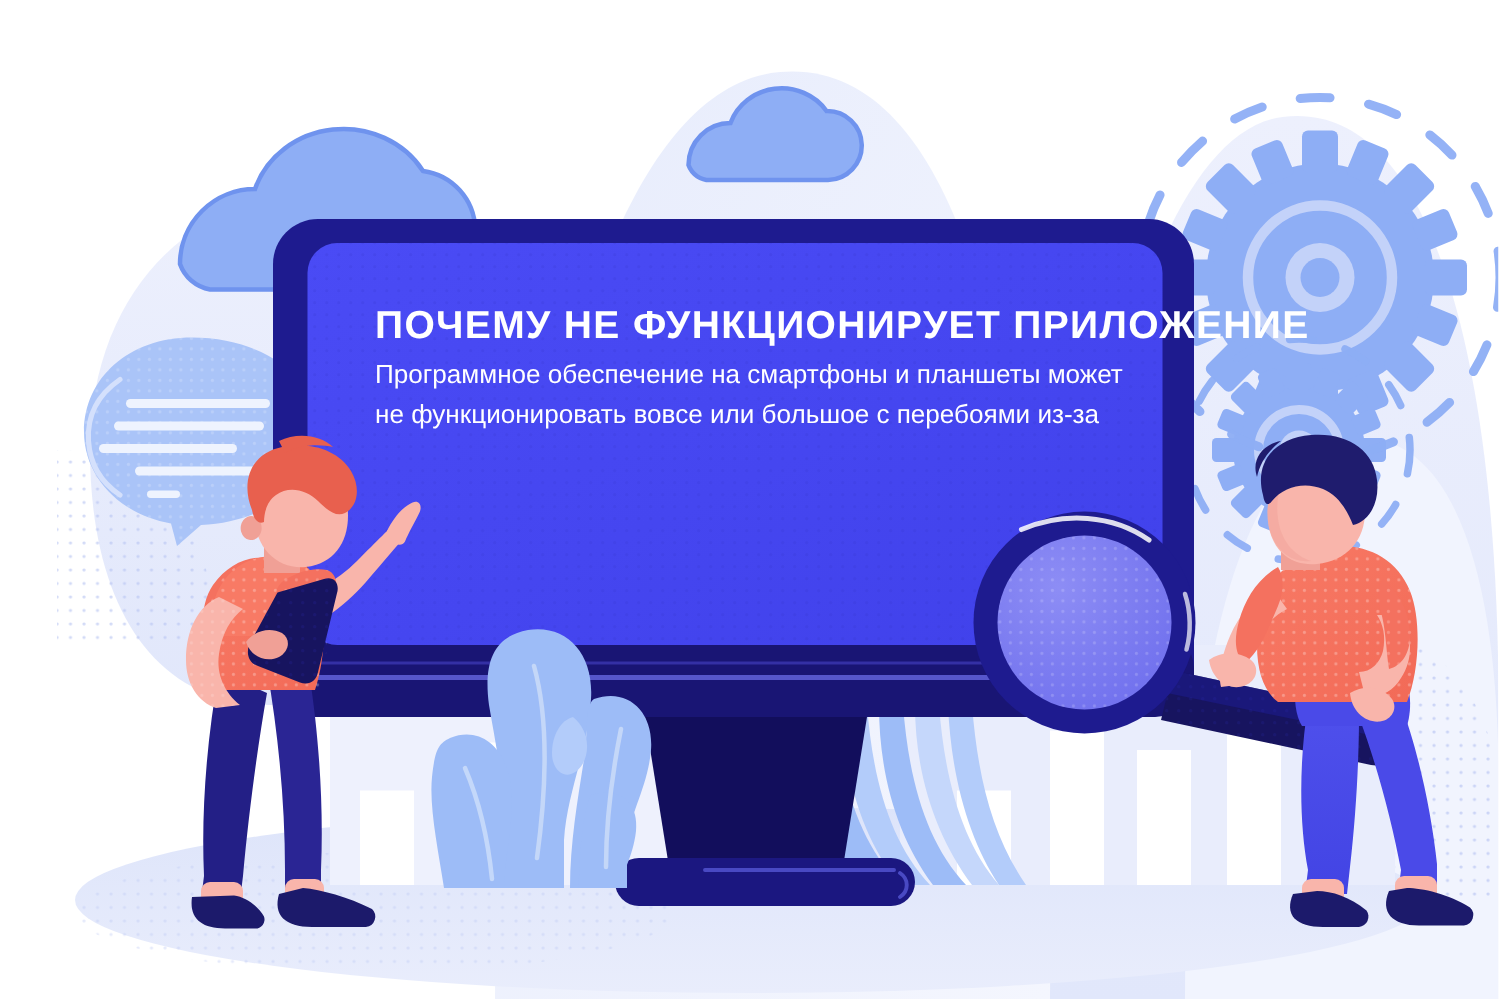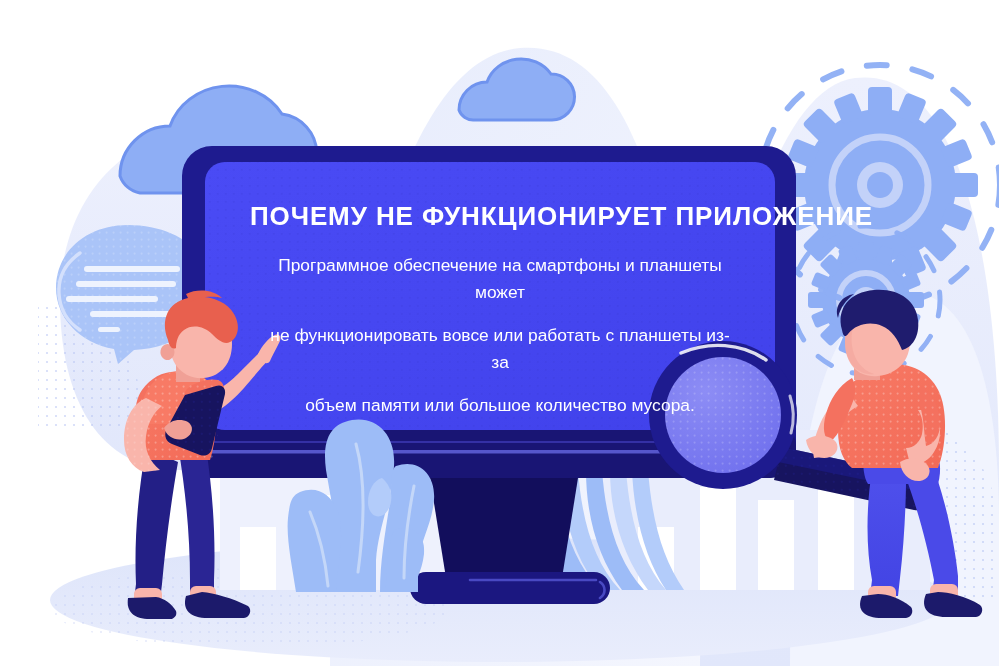--- a/index.html
+++ b/index.html
@@ -7,21 +7,20 @@
   body{
     font-family:"Liberation Sans", sans-serif;
     -webkit-font-smoothing:antialiased;
   }
   #stage{
     position:relative;
     width:999px;
     height:666px;
     overflow:hidden;
     background:#ffffff;
-    text-align:center;
   }
   #stage svg{display:block;}
   .txt-layer{
     position:absolute;
     left:0; top:0;
     width:999px; height:666px;
     pointer-events:none;
   }
   .headline{
     position:absolute;
@@ -40,21 +39,21 @@
     position:absolute;
     left:250px;
     top:236px;
     width:500px;
     font-family:"Liberation Sans", sans-serif;
     font-weight:normal;
     font-size:17.4px;
     line-height:27px;
     color:#ffffff;
   }
-  .body-copy p{margin:16px;}
+  .body-copy p{margin:0;}
 </style>
 </head>
 <body>
 
 <div id="stage">
 
 <svg width="999" height="666" viewBox="0 0 999 666" xmlns="http://www.w3.org/2000/svg">
 
   <defs>
     <linearGradient id="gScreen" x1="0" y1="0" x2="1" y2="1">
@@ -348,18 +347,17 @@
       <path fill="#f9b5ab" d="M900,462 C910,456 922,458 928,466 C932,472 928,480 920,481 C910,482 901,474 900,462 Z"></path>
     </g>
 
   </g>
 </svg>
 
 <div class="txt-layer">
   <div class="headline">ПОЧЕМУ НЕ ФУНКЦИОНИРУЕТ ПРИЛОЖЕНИЕ</div>
   <div class="body-copy">
     <p>Программное обеспечение на смартфоны и планшеты может</p>
-    <p>не функционировать вовсе или работать с планшеты из-за</p>
-    <p>объем памяти или большое количество мусора.</p>
+    <p>не функционировать вовсе или большое с перебоями из-за</p>
   </div>
 </div>
 
 </div>
 
 </body></html>

